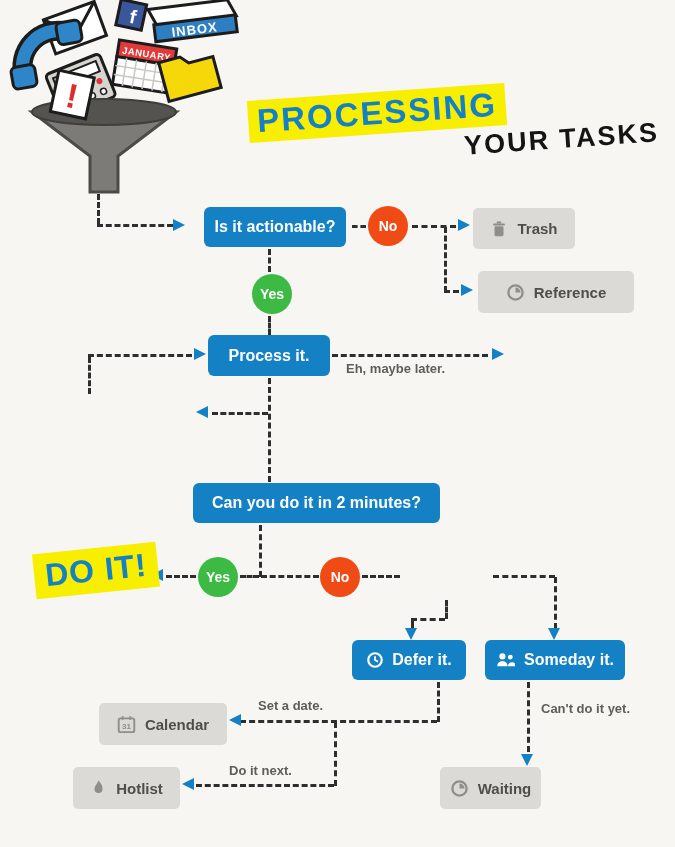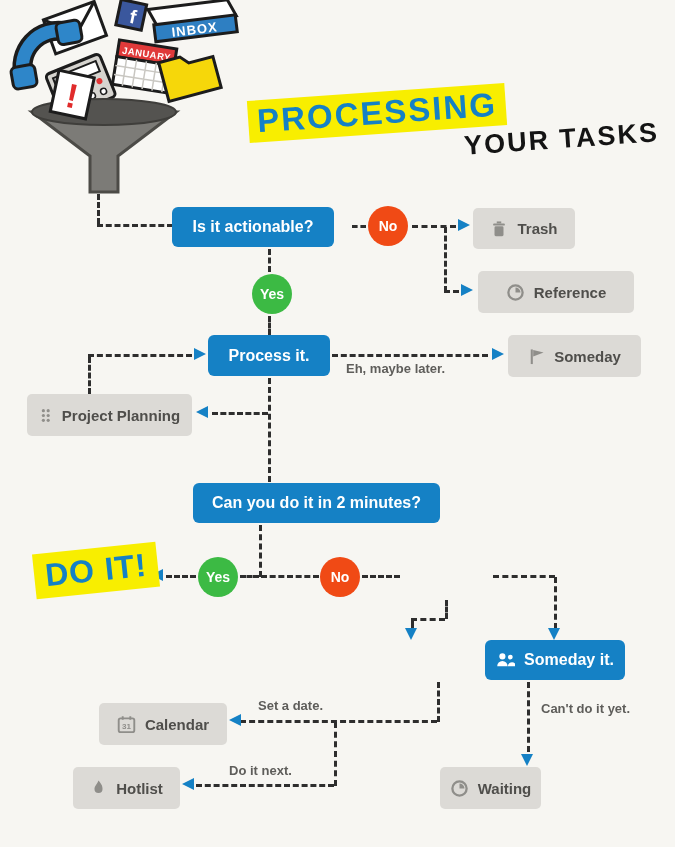--- a/index.html
+++ b/index.html
@@ -123,21 +123,21 @@
     <div class="dash-v" style="left:437px;top:682px;height:40px"></div>
     <div class="dash-h" style="left:240px;top:720px;width:197px"></div>
     <div class="ar ar-l" style="left:229px;top:714px"></div>
     <div class="dash-v" style="left:334px;top:722px;height:64px"></div>
     <div class="dash-h" style="left:196px;top:784px;width:138px"></div>
     <div class="ar ar-l" style="left:182px;top:778px"></div>
     <div class="dash-v" style="left:527px;top:682px;height:70px"></div>
     <div class="ar ar-d" style="left:521px;top:754px"></div>
   </div>
 
-  <div class="bbox" style="left:172px;top:207px;width:162px;height:40px">
+  <div class="bbox" style="left:204px;top:207px;width:142px;height:40px">
     <span>Is it actionable?</span>
   </div>
 
   <div class="circle redc" style="left:368px;top:206px">
     <span>No</span>
   </div>
 
   <div class="gbox" style="left:473px;top:208px;width:102px;height:41px">
     <span class="icon">
       <svg width="18" height="20" viewBox="0 0 20 20">
@@ -160,63 +160,48 @@
           <path d="M10 10 V4.8 A5.2 5.2 0 0 1 15.2 10 Z" fill="currentColor"></path>
         </svg>
     </span>
     <span>Reference</span>
   </div>
 
   <div class="bbox" style="left:208px;top:335px;width:122px;height:41px">
     <span>Process it.</span>
   </div>
 
-  <div class="gbox" style="left:508px;top:335px;width:133px;height:42px">
-    <span class="icon">
-      <svg width="17" height="19" viewBox="0 0 18 20">
-          <path d="M4 2.5 V18" stroke="currentColor" stroke-width="2.2"></path>
-          <path d="M5.5 3 L16.5 5.8 L5.5 10 Z" fill="currentColor"></path>
-        </svg>
-    </span>
-    <span>Someday</span>
-  </div>
 
   <div class="small-label" style="left:346px;top:361px">Eh, maybe later.</div>
 
-  <div class="gbox" style="left:27px;top:394px;width:165px;height:42px">
-    <span class="icon">
-      <svg width="14" height="19" viewBox="0 0 16 20">
-          <g fill="currentColor">
-            <circle cx="5" cy="4.5" r="1.8"></circle>
-            <circle cx="10.5" cy="4.5" r="1.8"></circle>
-            <circle cx="5" cy="10" r="1.8"></circle>
-            <circle cx="10.5" cy="10" r="1.8"></circle>
-            <circle cx="5" cy="15.5" r="1.8"></circle>
-            <circle cx="10.5" cy="15.5" r="1.8"></circle>
-          </g>
-        </svg>
-    </span>
-    <span>Project Planning</span>
-  </div>
 
   <div class="bbox" style="left:193px;top:483px;width:247px;height:40px">
     <span>Can you do it in 2 minutes?</span>
   </div>
 
   <div class="do-it">DO IT!</div>
 
   <div class="circle green" style="left:198px;top:557px">
     <span>Yes</span>
   </div>
 
   <div class="circle redc" style="left:320px;top:557px">
     <span>No</span>
   </div>
 
 
+  <div class="bbox" style="left:352px;top:640px;width:114px;height:40px">
+    <span class="icon">
+      <svg width="18" height="18" viewBox="0 0 20 20">
+          <circle cx="10" cy="10" r="7.5" fill="none" stroke="currentColor" stroke-width="2.4"></circle>
+          <path d="M10 5.8 V10 L13.4 12" fill="none" stroke="currentColor" stroke-width="2"></path>
+        </svg>
+    </span>
+    <span>Defer it.</span>
+  </div>
 
   <div class="bbox" style="left:485px;top:640px;width:140px;height:40px">
     <span class="icon">
       <svg width="20" height="18" viewBox="0 0 22 20">
           <circle cx="7" cy="6" r="3.4" fill="currentColor"></circle>
           <path d="M1.2 17 a5.8 5.8 0 0 1 11.6 0 z" fill="currentColor"></path>
           <circle cx="15.8" cy="6.8" r="2.7" fill="currentColor"></circle>
           <path d="M13 17 a4.6 4.6 0 0 1 8 -3 l0 3 z" fill="currentColor"></path>
         </svg>
     </span>

